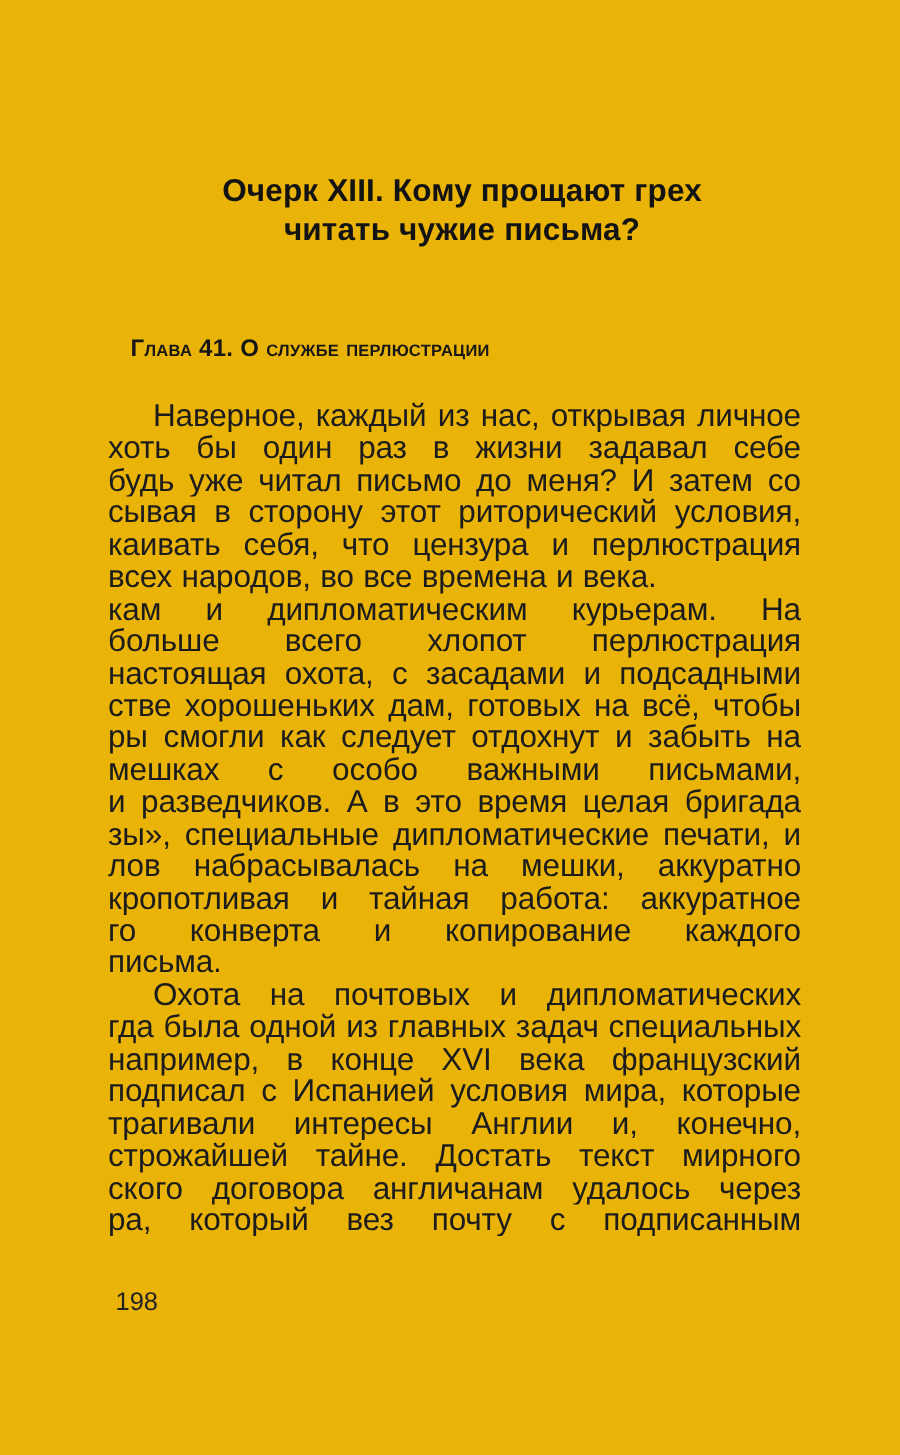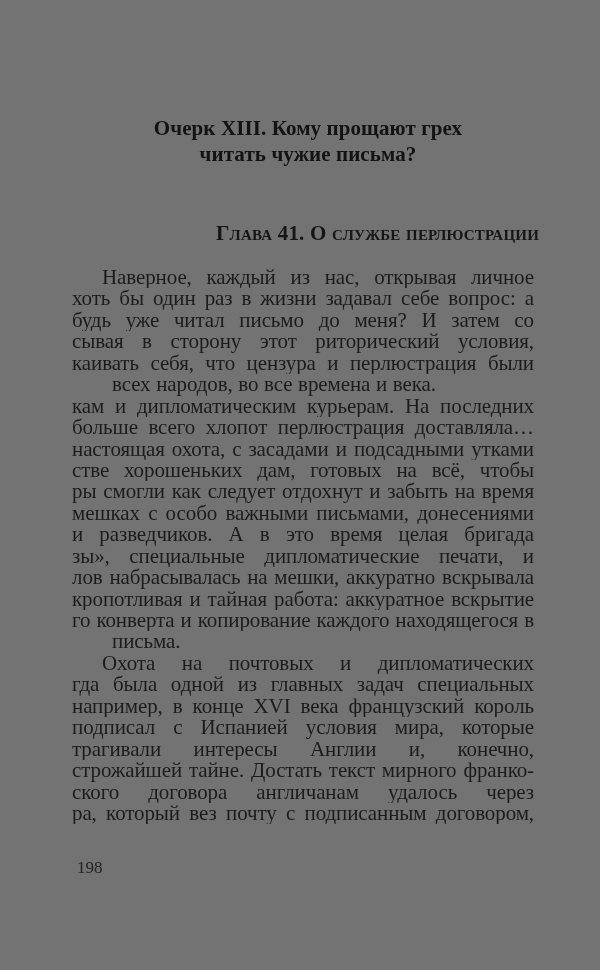--- a/index.html
+++ b/index.html
@@ -1,43 +1,43 @@
 <!DOCTYPE html>
 <html lang="ru"><head>
 <meta charset="utf-8">
 <style>
   html, body { margin: 0; padding: 0; }
   .page {
     position: relative;
     width: 600px;
     height: 970px;
-    background: #737373;
-    font-family: Liberation Serif, serif;
+    background: #eab308;
+    font-family: Liberation Sans, sans-serif;
     color: #1d1d1d;
     overflow: hidden;
   }
   .essay-title {
     position: absolute;
     top: 115px;
     left: 77px;
     width: 462px;
     text-align: center;
     font-size: 21px;
     line-height: 26px;
     font-weight: 700;
     color: #131313;
     letter-spacing: 0.1px;
   }
   .chapter-heading {
     position: absolute;
     top: 221px;
-    left: 77px;
+    left: 87px;
     width: 462px;
-    text-align: right;
-    font-size: 21px;
+    text-align: left;
+    font-size: 16px;
     line-height: 24px;
     font-weight: 600;
     font-variant: small-caps;
     color: #161616;
     letter-spacing: 0.2px;
   }
   .body-text {
     position: absolute;
     top: 267px;
     left: 72px;
@@ -48,21 +48,21 @@
     word-spacing: 0.5px;
     color: #1c1c1c;
   }
   .ln {
     height: 21.45px;
     overflow: hidden;
     text-align: justify;
     text-align-last: justify;
   }
   .ln.indent { text-indent: 30px; }
-  .ln.last   { text-align-last: left; margin-left: 40px; }
+  .ln.last   { text-align-last: left; }
   .page-number {
     position: absolute;
     top: 858px;
     left: 77px;
     width: 462px;
     font-size: 17px;
     line-height: 20px;
     color: #232323;
   }
 </style>

